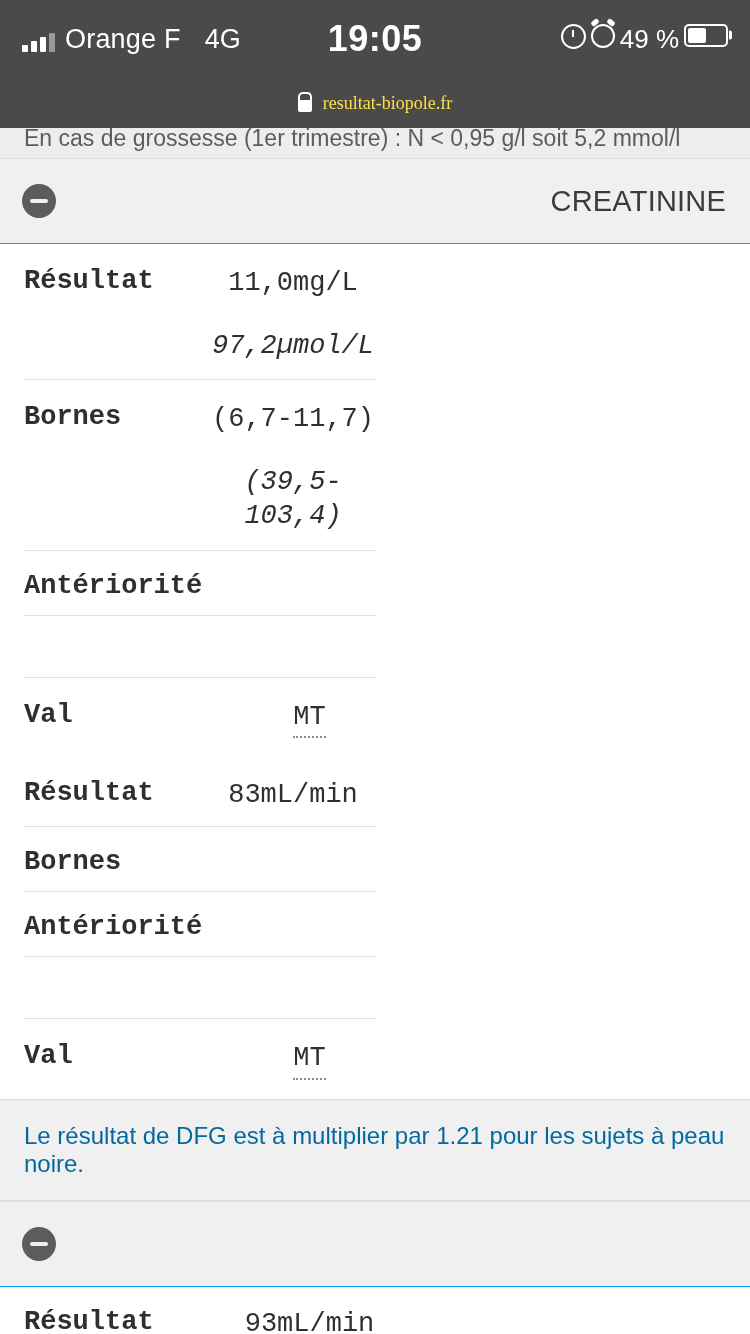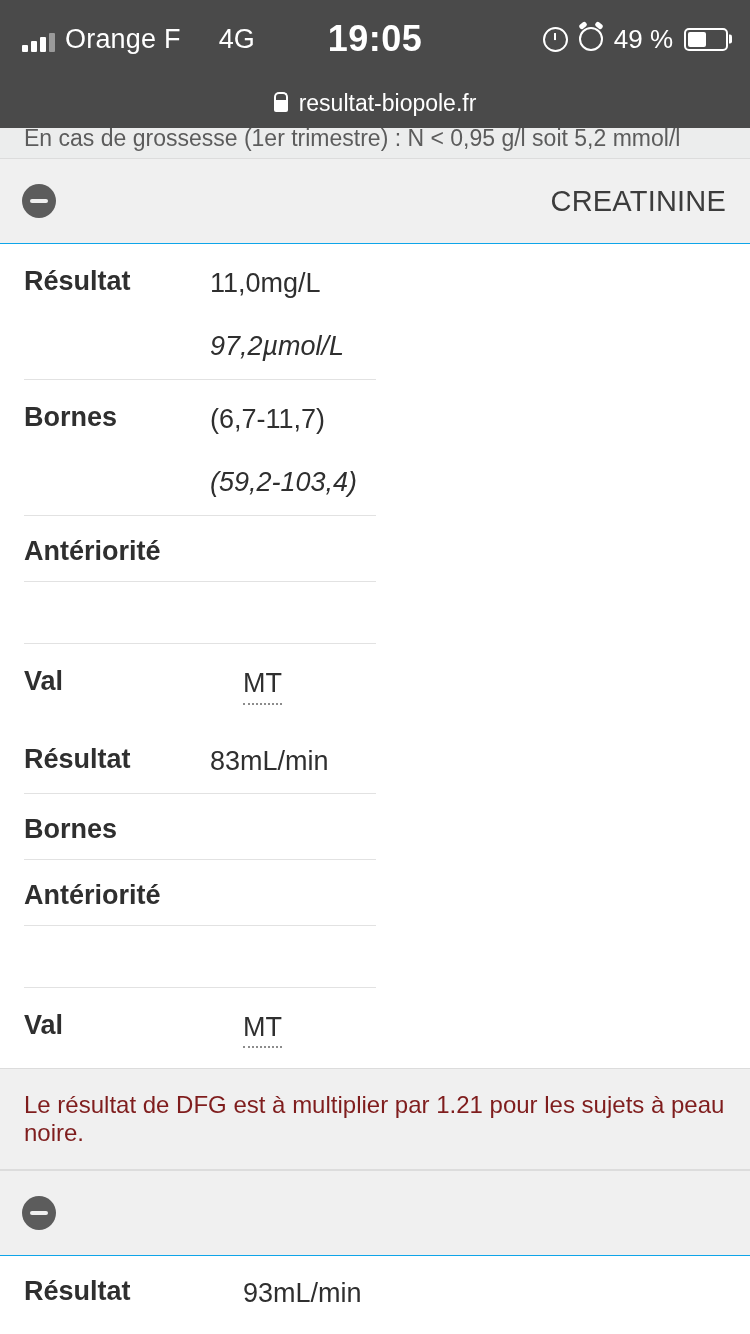--- a/index.html
+++ b/index.html
@@ -37,34 +37,33 @@
     display: block;
     width: 6px;
     background: #ffffff;
     border-radius: 1px;
   }
   .signal i:nth-child(1) { height: 7px; }
   .signal i:nth-child(2) { height: 11px; }
   .signal i:nth-child(3) { height: 15px; }
   .signal i:nth-child(4) { height: 19px; background: #9a9a9a; }
   .carrier { font-size: 27px; letter-spacing: .2px; }
-  .network { font-size: 27px; margin-left: 28px; }
+  .network { font-size: 27px; margin-left: 14px; }
   .clock {
     position: absolute;
     left: 0; right: 0;
     text-align: center;
     font-size: 36px;
     font-weight: 600;
     letter-spacing: .5px;
   }
   .sb-right {
     margin-left: auto;
     display: flex;
-    align-items: center;
-    gap: 11px;
+    gap: 5px;
     font-size: 26px;
   }
   .ic-circle {
     width: 25px; height: 25px;
     border: 2px solid #fff;
     border-radius: 50%;
     position: relative;
   }
   .ic-circle::after {
     content: "";
@@ -113,26 +112,27 @@
     height: 100%;
     width: 49%;
     background: #ffffff;
     border-radius: 2px;
   }
 
   
   .url-bar {
     height: 50px;
     background: #4a4a4a;
-    color: #ffffff;
+    color: #fde047;
     display: flex;
     align-items: center;
     justify-content: center;
     gap: 11px;
-    font-size: 23px;
+    font-size: 18px;
+    font-family: Liberation Serif, serif;
   }
   .lock {
     width: 14px; height: 12px;
     background: #ffffff;
     border-radius: 2px;
     position: relative;
     margin-top: 5px;
   }
   .lock::before {
     content: "";
@@ -185,59 +185,60 @@
   }
   .section-title {
     margin-left: auto;
     font-size: 29px;
     color: #3c3c3c;
     text-align: right;
     padding-right: 2px;
     letter-spacing: .2px;
   }
 
-  .panel { padding: 0 24px; background: #ffffff; }
+  .panel { padding: 0 24px; background: #ffffff; font-family: Liberation Mono, monospace; }
   .row {
     display: flex;
     align-items: flex-start;
     border-bottom: 1px solid #e2e2e2;
     min-height: 80px;
     padding: 22px 0 16px;
   }
   .row:last-child { border-bottom: none; gap: 33px; }
   .row-label {
     width: 186px;
     flex: 0 0 186px;
     font-size: 27px;
     font-weight: bold;
     color: #2f2f2f;
   }
   .row-value {
     font-size: 27px;
     color: #2f2f2f;
     line-height: 1.28;
     width: 170px;
+    text-align: center;
   }
   .row-value .sub { display: block; }
   .row-value .italic { font-style: italic; margin-top: 28px; }
   .dotted {
     border-bottom: 2px dotted #8c8c8c;
     display: inline-block;
     padding-bottom: 2px;
   }
   .row.narrow { min-height: 62px; padding: 20px 0 14px; }
   .row.tall-val { min-height: 96px; }
 
   .panel-inner { width: 352px; }
 
   .info-strip {
     background: #f0f0f0;
     border-top: 1px solid #dcdcdc;
     border-bottom: 1px solid #dcdcdc;
-    color: #7f1d1d;
+    color: #0369a1;
     font-size: 24px;
     padding: 22px 24px;
   }
 </style>
 </head>
 <body>
 
 <div class="status-bar">
   <div class="sb-left">
     <span class="signal">
@@ -279,21 +280,21 @@
         <span class="row-label">Résultat</span>
         <span class="row-value">
           <span>11,0mg/L</span>
           <span class="sub italic">97,2µmol/L</span>
         </span>
       </div>
       <div class="row tall-val">
         <span class="row-label">Bornes</span>
         <span class="row-value">
           <span>(6,7-11,7)</span>
-          <span class="sub italic">(59,2-103,4)</span>
+          <span class="sub italic">(39,5-103,4)</span>
         </span>
       </div>
       <div class="row narrow">
         <span class="row-label">Antériorité</span>
         <span class="row-value"></span>
       </div>
       <div class="row narrow">
         <span class="row-label"></span>
         <span class="row-value"></span>
       </div>

